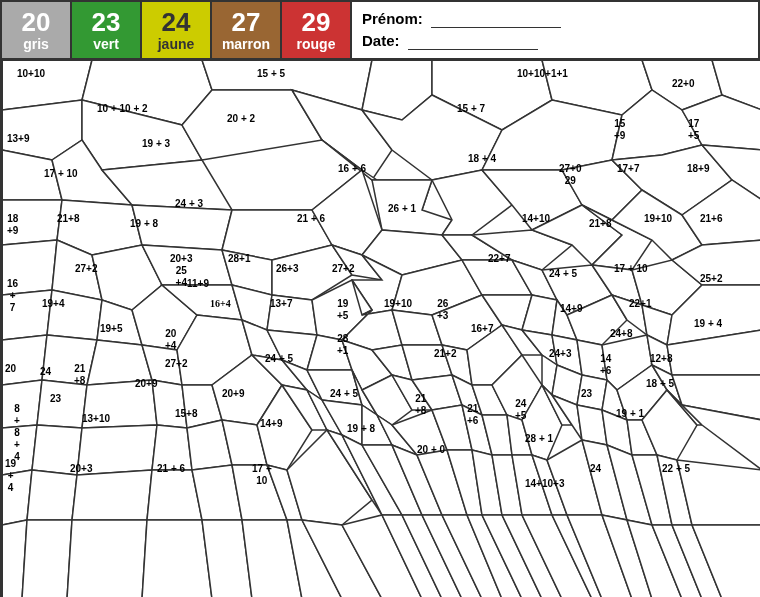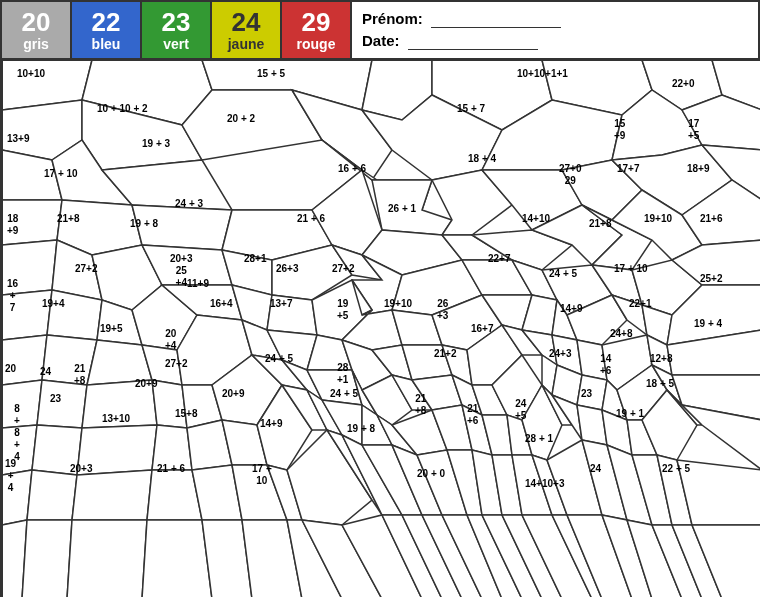--- a/index.html
+++ b/index.html
@@ -106,31 +106,31 @@
 </head>
 <body>
 
 <div class="page-container">
 
   <div class="header-row">
     <div class="color-box cb-gris">
       <span class="num">20</span>
       <span class="label">gris</span>
     </div>
-    <div class="color-box cb-bleu">
-      <span class="num">22</span>
-      <span class="label">bleu</span>
-    </div>
     <div class="color-box cb-vert">
       <span class="num">23</span>
       <span class="label">vert</span>
     </div>
     <div class="color-box cb-jaune">
       <span class="num">24</span>
       <span class="label">jaune</span>
+    </div>
+    <div class="color-box cb-marron">
+      <span class="num">27</span>
+      <span class="label">marron</span>
     </div>
     <div class="color-box cb-rouge">
       <span class="num">29</span>
       <span class="label">rouge</span>
     </div>
     <div class="header-info">
       <div>
         <span>Prénom: </span>
         <span class="line-field">&nbsp;</span>
       </div>
@@ -376,39 +376,39 @@
     <div class="puzzle-text" style="left:55px;top:153px;">21+8</div>
     <div class="puzzle-text" style="left:128px;top:158px;">19 + 8</div>
     <div class="puzzle-text" style="left:295px;top:153px;">21 + 6</div>
     <div class="puzzle-text" style="left:520px;top:153px;">14+10</div>
     <div class="puzzle-text" style="left:587px;top:158px;">21+8</div>
     <div class="puzzle-text" style="left:642px;top:153px;">19+10</div>
     <div class="puzzle-text" style="left:698px;top:153px;">21+6</div>
     <div class="puzzle-text" style="left:5px;top:218px;">16<br>+<br>7</div>
     <div class="puzzle-text" style="left:73px;top:203px;">27+2</div>
     <div class="puzzle-text" style="left:168px;top:193px;">20+3<br>25<br>+4</div>
-    <div class="puzzle-text" style="left:242px;top:193px;">28+1</div>
+    <div class="puzzle-text" style="left:226px;top:193px;">28+1</div>
     <div class="puzzle-text" style="left:185px;top:218px;">11+9</div>
     <div class="puzzle-text" style="left:274px;top:203px;">26+3</div>
     <div class="puzzle-text" style="left:330px;top:203px;">27+2</div>
     <div class="puzzle-text" style="left:335px;top:238px;">19<br>+5</div>
     <div class="puzzle-text" style="left:382px;top:238px;">19+10</div>
     <div class="puzzle-text" style="left:435px;top:238px;">26<br>+3</div>
     <div class="puzzle-text" style="left:486px;top:193px;">22+7</div>
     <div class="puzzle-text" style="left:547px;top:208px;">24 + 5</div>
     <div class="puzzle-text" style="left:612px;top:203px;">17 + 10</div>
     <div class="puzzle-text" style="left:698px;top:213px;">25+2</div>
     <div class="puzzle-text" style="left:40px;top:238px;">19+4</div>
-    <div class="puzzle-text" style="left:208px;top:238px;">16+4</div>
+    <div class="puzzle-text" style="left:208px;top:238px;font-family:Liberation Serif, serif;">16+4</div>
     <div class="puzzle-text" style="left:268px;top:238px;">13+7</div>
     <div class="puzzle-text" style="left:558px;top:243px;">14+9</div>
     <div class="puzzle-text" style="left:627px;top:238px;">22+1</div>
     <div class="puzzle-text" style="left:98px;top:263px;">19+5</div>
     <div class="puzzle-text" style="left:163px;top:268px;">20<br>+4</div>
-    <div class="puzzle-text" style="left:335px;top:273px;margin-top:29px;">28<br>+1</div>
+    <div class="puzzle-text" style="left:335px;top:273px;">28<br>+1</div>
     <div class="puzzle-text" style="left:469px;top:263px;">16+7</div>
     <div class="puzzle-text" style="left:608px;top:268px;">24+8</div>
     <div class="puzzle-text" style="left:692px;top:258px;">19 + 4</div>
     <div class="puzzle-text" style="left:3px;top:303px;">20</div>
     <div class="puzzle-text" style="left:38px;top:306px;">24</div>
     <div class="puzzle-text" style="left:72px;top:303px;">21<br>+8</div>
     <div class="puzzle-text" style="left:163px;top:298px;">27+2</div>
     <div class="puzzle-text" style="left:263px;top:293px;">24 + 5</div>
     <div class="puzzle-text" style="left:432px;top:288px;">21+2</div>
     <div class="puzzle-text" style="left:547px;top:288px;">24+3</div>
@@ -417,28 +417,28 @@
     <div class="puzzle-text" style="left:12px;top:343px;">8<br>+<br>8<br>+<br>4</div>
     <div class="puzzle-text" style="left:48px;top:333px;">23</div>
     <div class="puzzle-text" style="left:133px;top:318px;">20+9</div>
     <div class="puzzle-text" style="left:220px;top:328px;">20+9</div>
     <div class="puzzle-text" style="left:328px;top:328px;">24 + 5</div>
     <div class="puzzle-text" style="left:413px;top:333px;">21<br>+8</div>
     <div class="puzzle-text" style="left:465px;top:343px;">21<br>+6</div>
     <div class="puzzle-text" style="left:513px;top:338px;">24<br>+5</div>
     <div class="puzzle-text" style="left:579px;top:328px;">23</div>
     <div class="puzzle-text" style="left:644px;top:318px;">18 + 5</div>
-    <div class="puzzle-text" style="left:100px;top:353px;">13+10</div>
+    <div class="puzzle-text" style="left:80px;top:353px;">13+10</div>
     <div class="puzzle-text" style="left:173px;top:348px;">15+8</div>
     <div class="puzzle-text" style="left:258px;top:358px;">14+9</div>
     <div class="puzzle-text" style="left:345px;top:363px;">19 + 8</div>
     <div class="puzzle-text" style="left:523px;top:373px;">28 + 1</div>
     <div class="puzzle-text" style="left:614px;top:348px;">19 + 1</div>
     <div class="puzzle-text" style="left:3px;top:398px;">19<br>+<br>4</div>
     <div class="puzzle-text" style="left:68px;top:403px;">20+3</div>
     <div class="puzzle-text" style="left:155px;top:403px;">21 + 6</div>
     <div class="puzzle-text" style="left:250px;top:403px;">17 +<br>10</div>
-    <div class="puzzle-text" style="left:415px;top:408px;">20 + 0</div>
+    <div class="puzzle-text" style="left:415px;top:384px;">20 + 0</div>
     <div class="puzzle-text" style="left:523px;top:418px;">14+10+3</div>
     <div class="puzzle-text" style="left:588px;top:403px;">24</div>
     <div class="puzzle-text" style="left:660px;top:403px;">22 + 5</div>
   </div>
 </div>
 
 </body></html>

